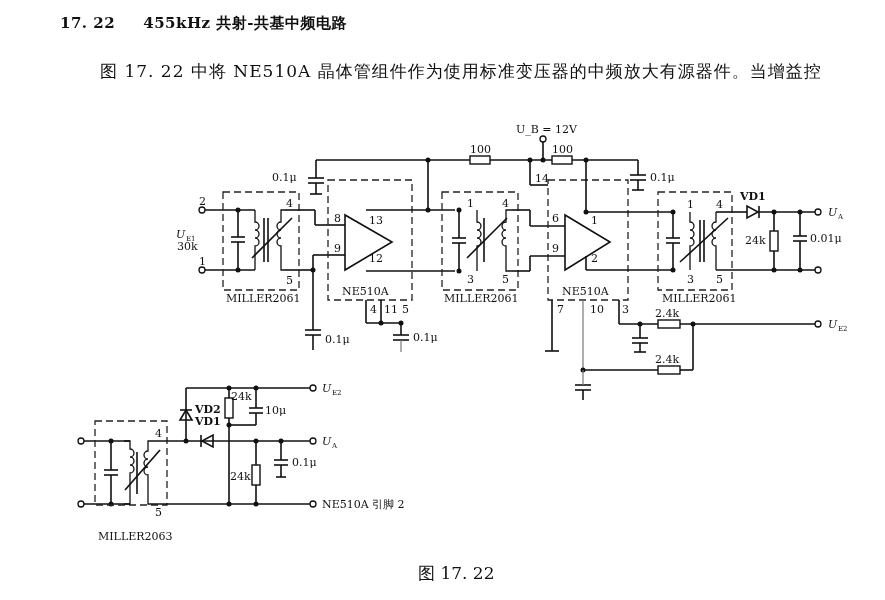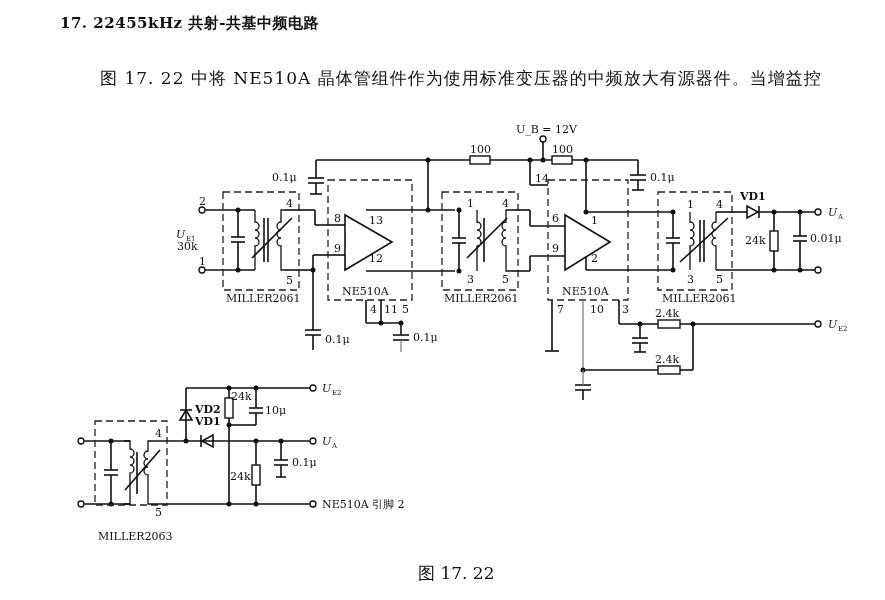--- a/index.html
+++ b/index.html
@@ -1,19 +1,19 @@
 <!DOCTYPE html>
 <html><head>
 <meta charset="utf-8">
 <style>
   html,body{margin:0;padding:0;background:#fff;}
   body{width:885px;height:600px;position:relative;overflow:hidden;font-family:"DejaVu Serif",serif;color:#111;}
   .heading{position:absolute;left:60px;top:14px;font-size:15px;font-weight:bold;letter-spacing:0.5px;}
-  .heading .num{}
-  .para{position:absolute;left:100px;top:60px;font-size:17px;letter-spacing:1px;white-space:nowrap;margin-top:7px;}
+  .heading .num{margin-right:28px;}
+  .para{position:absolute;left:100px;top:60px;font-size:17px;letter-spacing:1px;white-space:nowrap;}
   .caption{position:absolute;left:418px;top:562px;font-size:17px;}
   svg{position:absolute;left:0;top:0;}
   svg text{font-family:"DejaVu Serif",serif;fill:#111;}
   .w{stroke:#111;stroke-width:1.6;fill:none;}
   .g{stroke:#777;stroke-width:1.2;fill:none;}
   .d{stroke:#222;stroke-width:1.3;fill:none;stroke-dasharray:7 4;}
   .dot{fill:#111;}
   .term{fill:#fff;stroke:#111;stroke-width:1.3;}
   .res{fill:#fff;stroke:#111;stroke-width:1.4;}
   .lbl{font-size:11px;}

